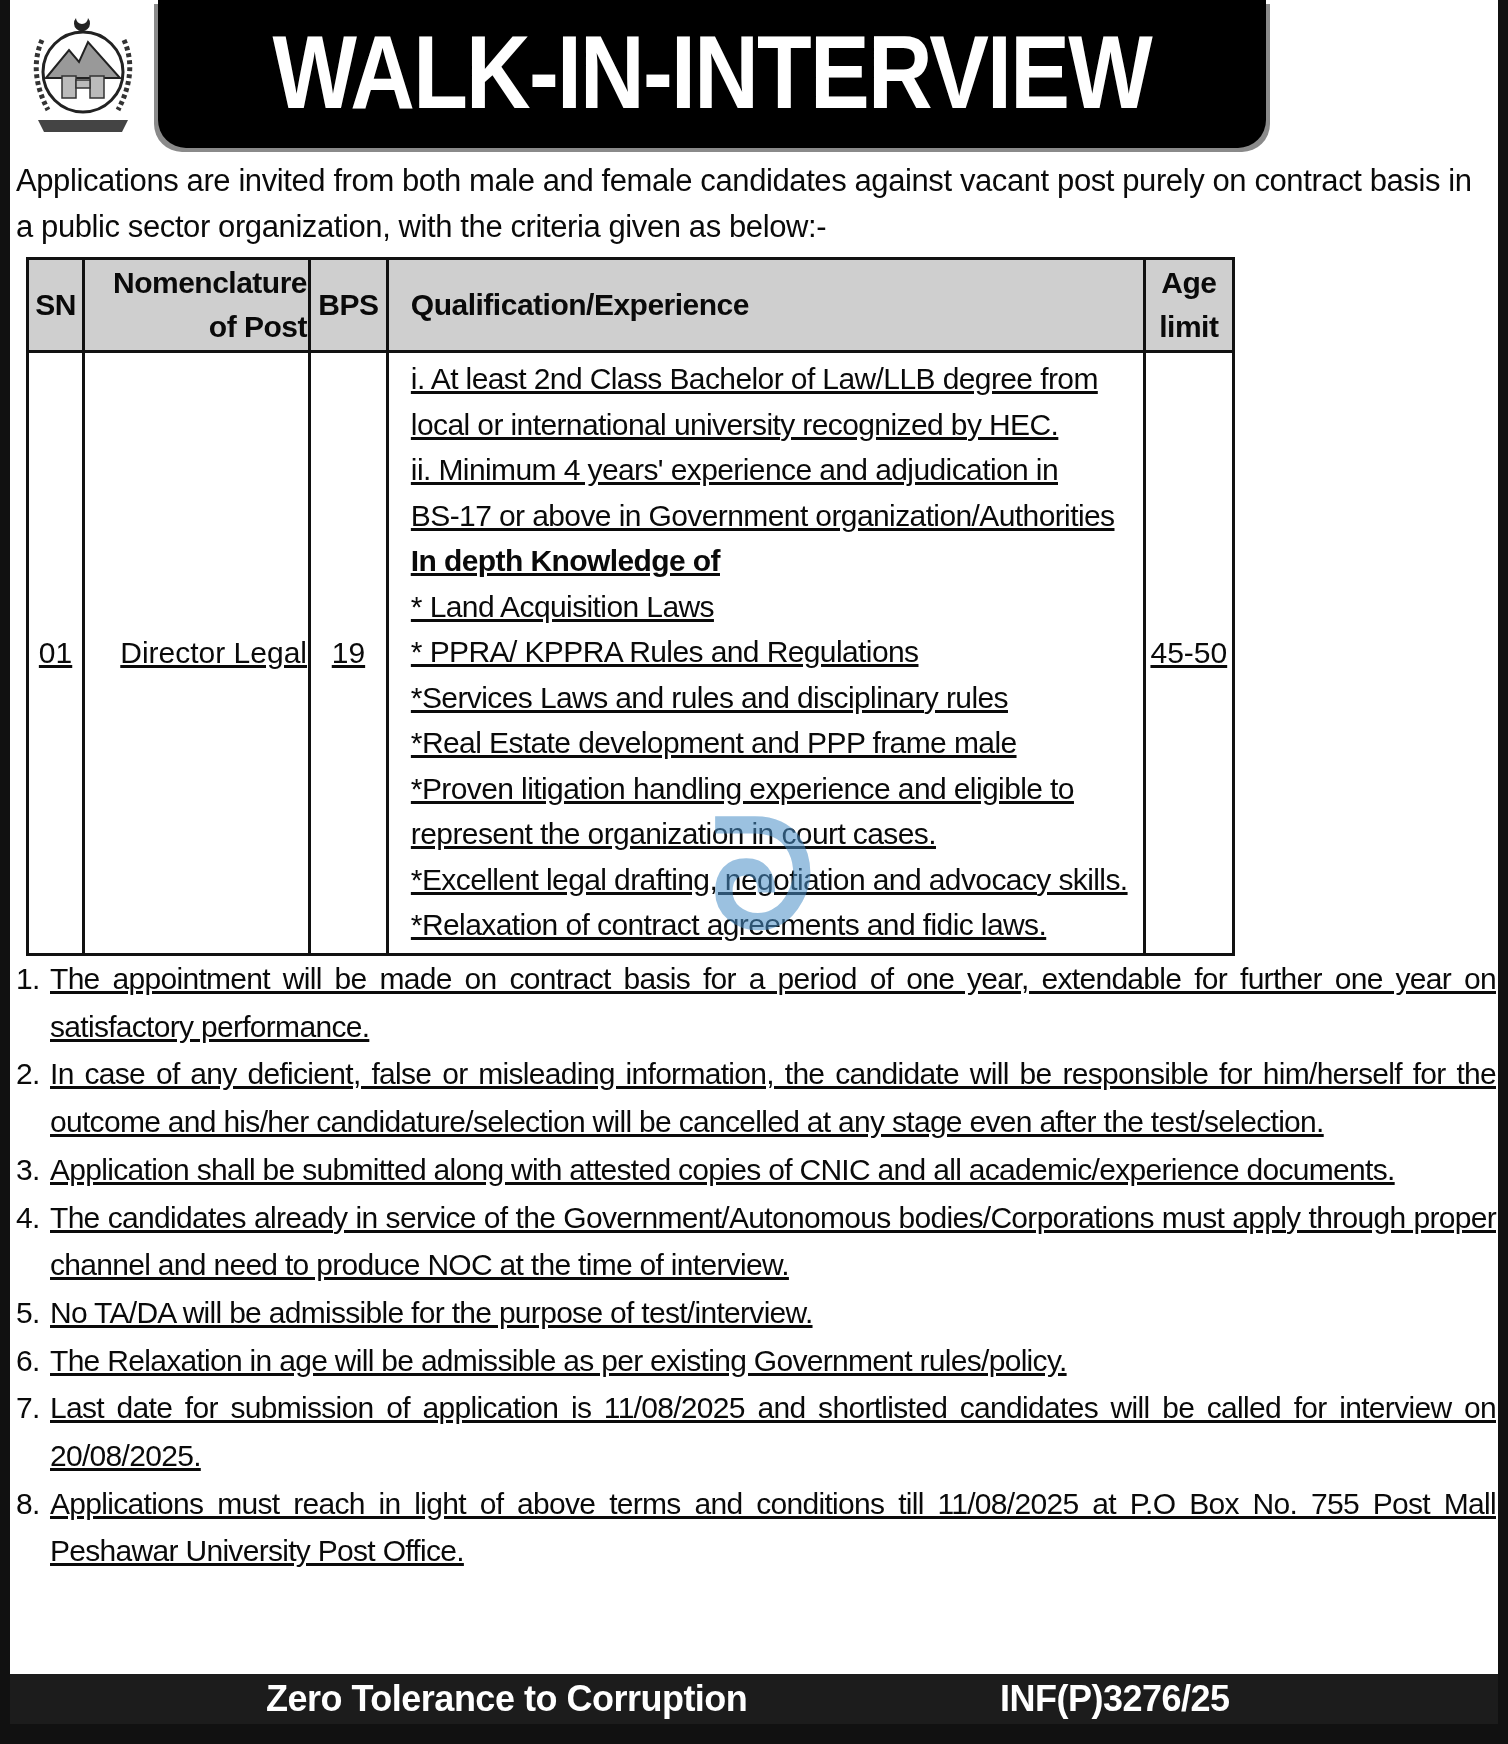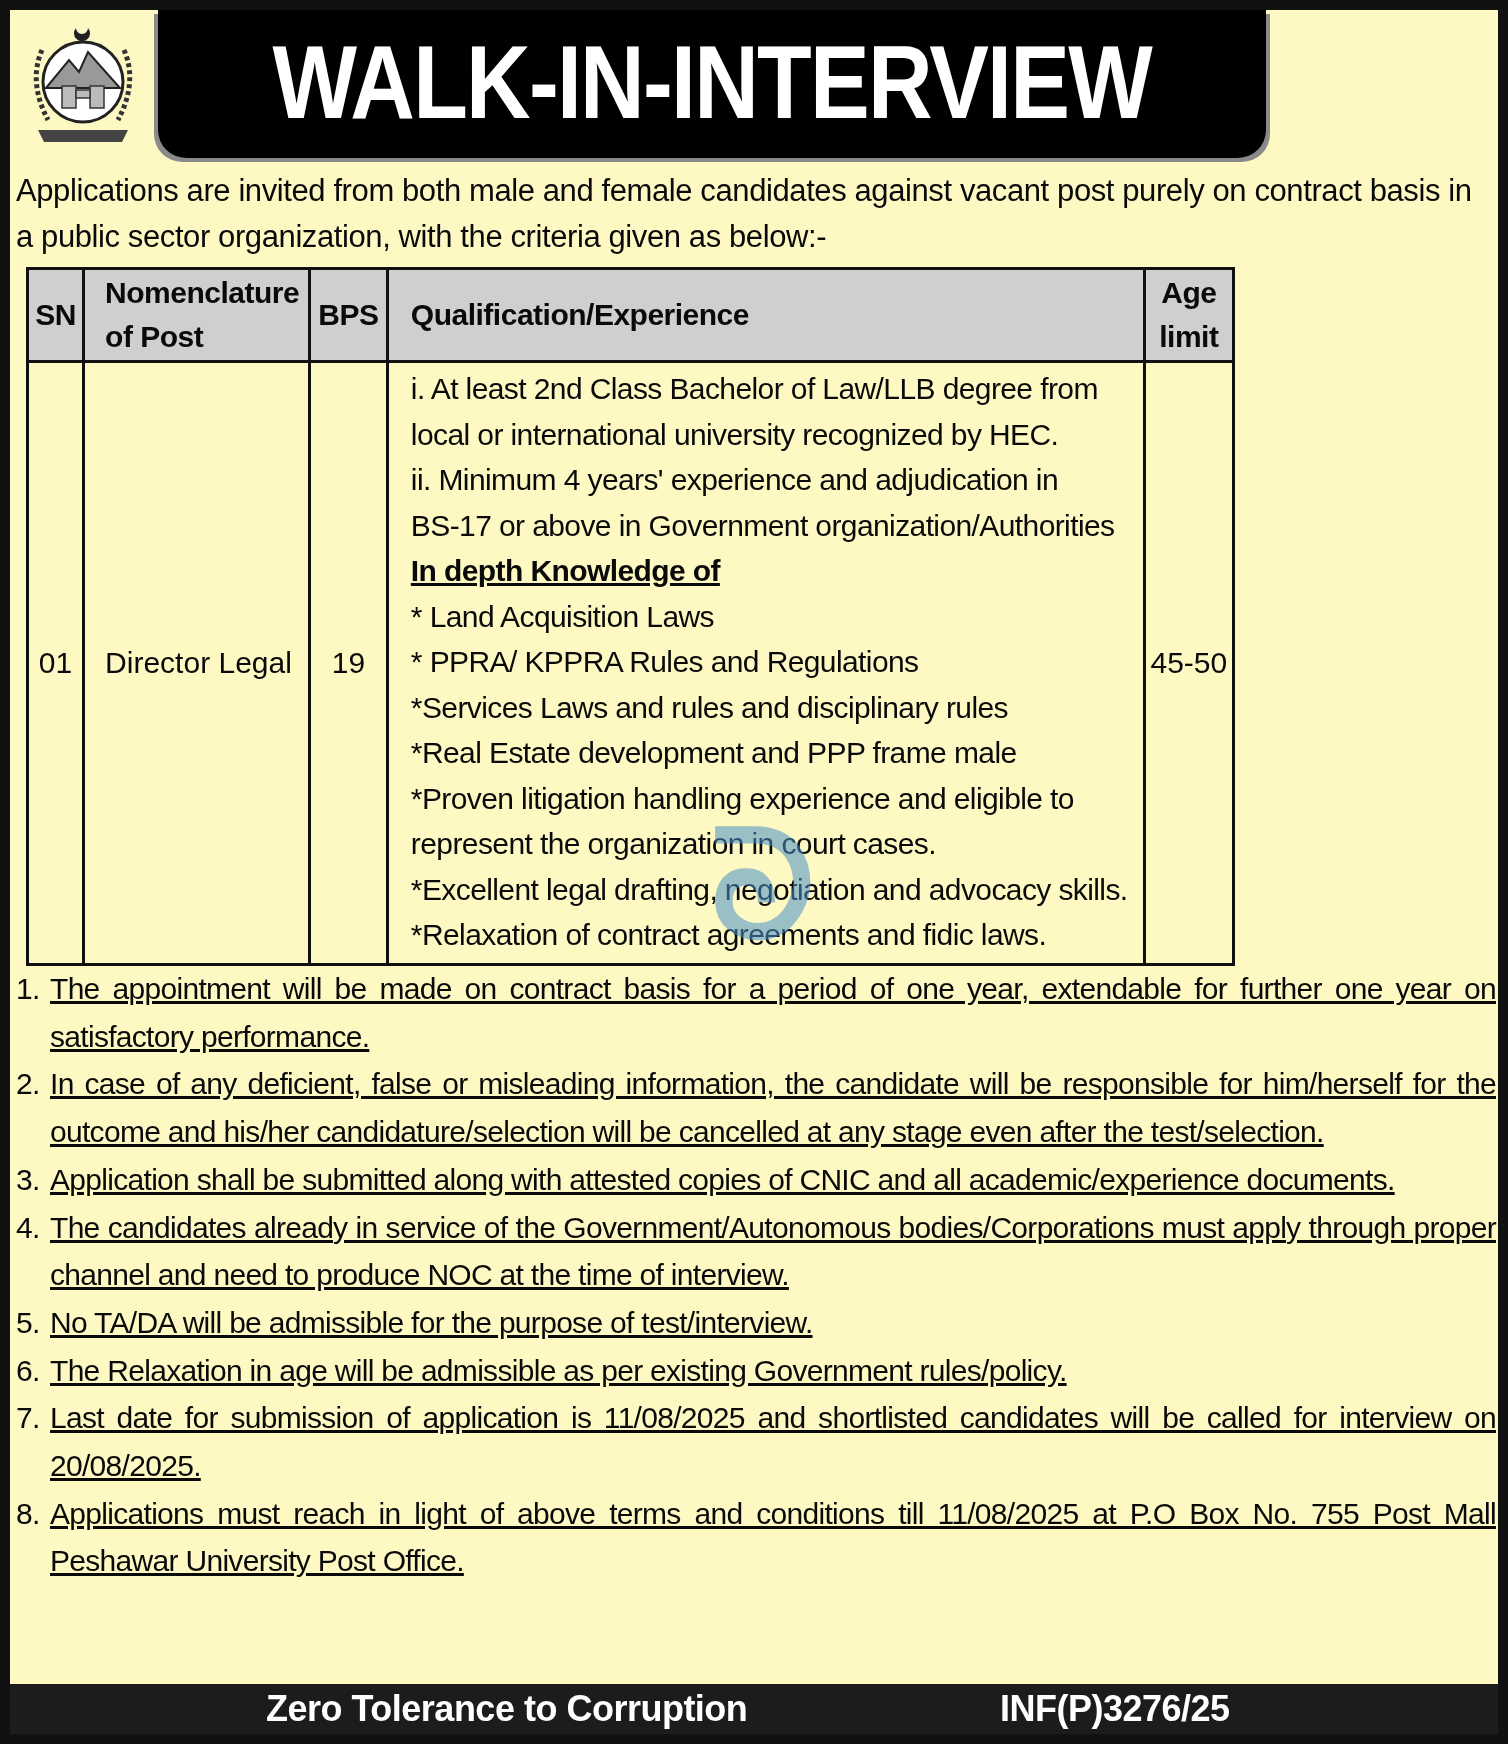--- a/index.html
+++ b/index.html
@@ -2,22 +2,22 @@
 <html><head>
   <meta charset="utf-8">
   <style>
     html, body { margin: 0; padding: 0; }
     body {
       width: 1508px; height: 1744px; background: #111;
       font-family: "Liberation Sans", sans-serif; color: #0a0a0a;
       overflow: hidden;
     }
     .page {
-      position: absolute; left: 10px; top: 10px; width: 1488px; height: 1724px;
-      background: #fef9c3;
+      position: absolute; left: 10px; top: 0; width: 1488px; height: 1724px;
+      background: #ffffff;
     }
     
     .logo-box {
       position: absolute; left: 0; top: 0; width: 146px; height: 148px;
       display: flex; align-items: center; justify-content: center;
     }
     .title-bar {
       position: absolute; left: 148px; top: 0; width: 1108px; height: 148px;
       background: #000; border-radius: 0 0 28px 28px;
       box-shadow: -4px 4px 0 #8a8a8a, 4px 4px 0 #8a8a8a;
@@ -37,23 +37,23 @@
       position: absolute; left: 16px; top: 257px; width: 1209px;
       border-collapse: collapse; font-size: 30px;
     }
     .job-table th, .job-table td {
       border: 3px solid #111; vertical-align: middle;
     }
     .job-table th {
       background: #cfcfcf; font-weight: 700; height: 88px; line-height: 44px;
       letter-spacing: -0.5px;
     }
-    .job-table td { height: 592px; }
+    .job-table td { height: 592px; text-decoration: underline; }
     .c-sn { width: 95px; text-align: center; }
-    .c-post { width: 235px; text-align: left; padding-left: 20px; }
+    .c-post { width: 235px; text-align: right; padding-left: 20px; }
     .c-bps { width: 126px; text-align: center; }
     .c-qual { width: 790px; text-align: left; padding-left: 22px; }
     .c-age { width: 190px; text-align: center; margin-top: 39px; }
     .qual-list { font-size: 30px; line-height: 45.5px; letter-spacing: -0.6px; padding: 2px 0 4px 0; }
     .qual-line { display: block; white-space: nowrap; }
     .qual-heading { font-weight: 700; text-decoration: underline; text-decoration-thickness: 3px; }
     .watermark {
       position: absolute; left: 700px; top: 805px; width: 80px; height: 140px;
       color: #4a90c8; opacity: 0.55; font-size: 150px; font-weight: 700; line-height: 140px;
       font-family: "DejaVu Serif", serif; pointer-events: none;

